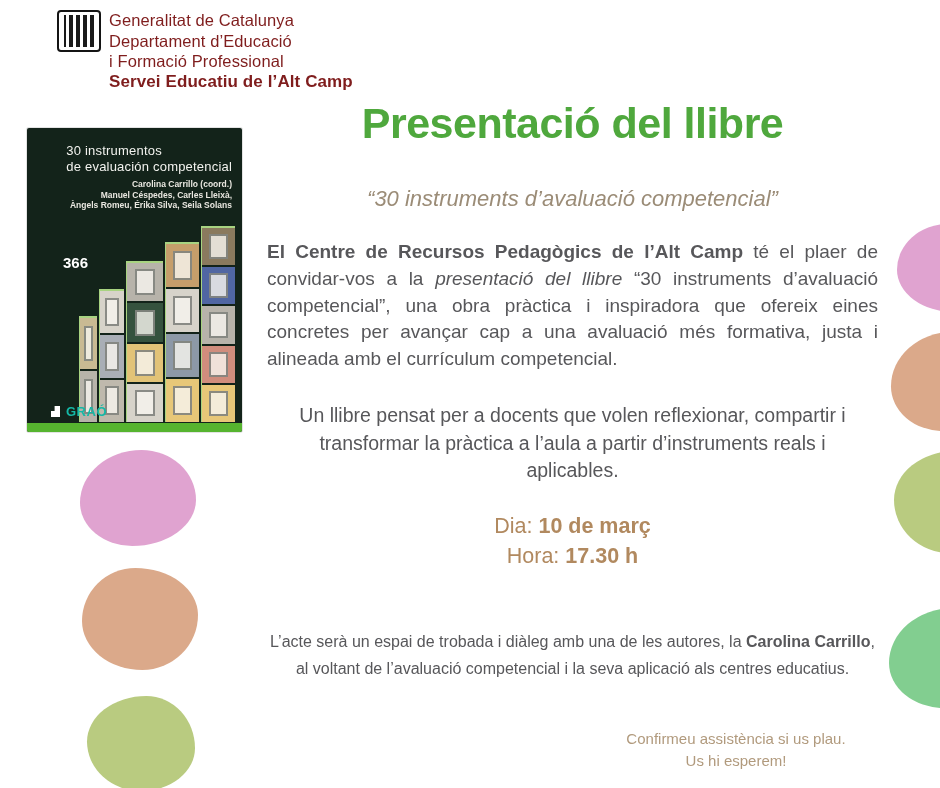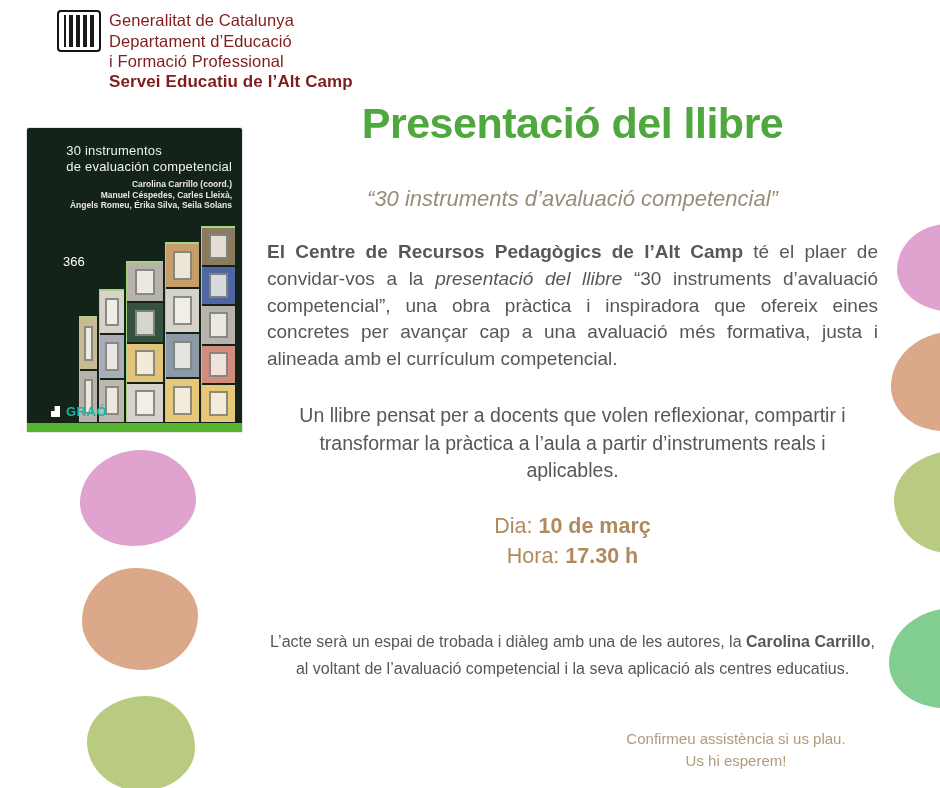--- a/index.html
+++ b/index.html
@@ -42,21 +42,21 @@
   .cover-title {
     position: absolute; top: 15px; right: 10px; text-align: left;
     color: #f2f2ee; font-size: 13px; line-height: 15.5px; letter-spacing: 0.2px;
   }
   .cover-authors {
     position: absolute; top: 51px; right: 10px; text-align: right;
     color: #e9e7e0; font-size: 8.5px; font-weight: bold; line-height: 10.5px;
   }
   .cover-number {
     position: absolute; left: 36px; top: 126px;
-    color: #ffffff; font-size: 13px; font-weight: normal;
+    color: #ffffff; font-size: 15px; font-weight: bold;
   }
   .collage {
     position: absolute; left: 52px; right: 7px; bottom: 10px; height: 196px;
     display: flex; align-items: flex-end; gap: 2px;
   }
   .collage-col {
     display: flex; flex-direction: column; gap: 2px;
     border-top: 2px solid #a8d381; border-left: 1px solid #a8d381;
   }
   .collage-tile { position: relative; flex: 1; min-height: 0; }

